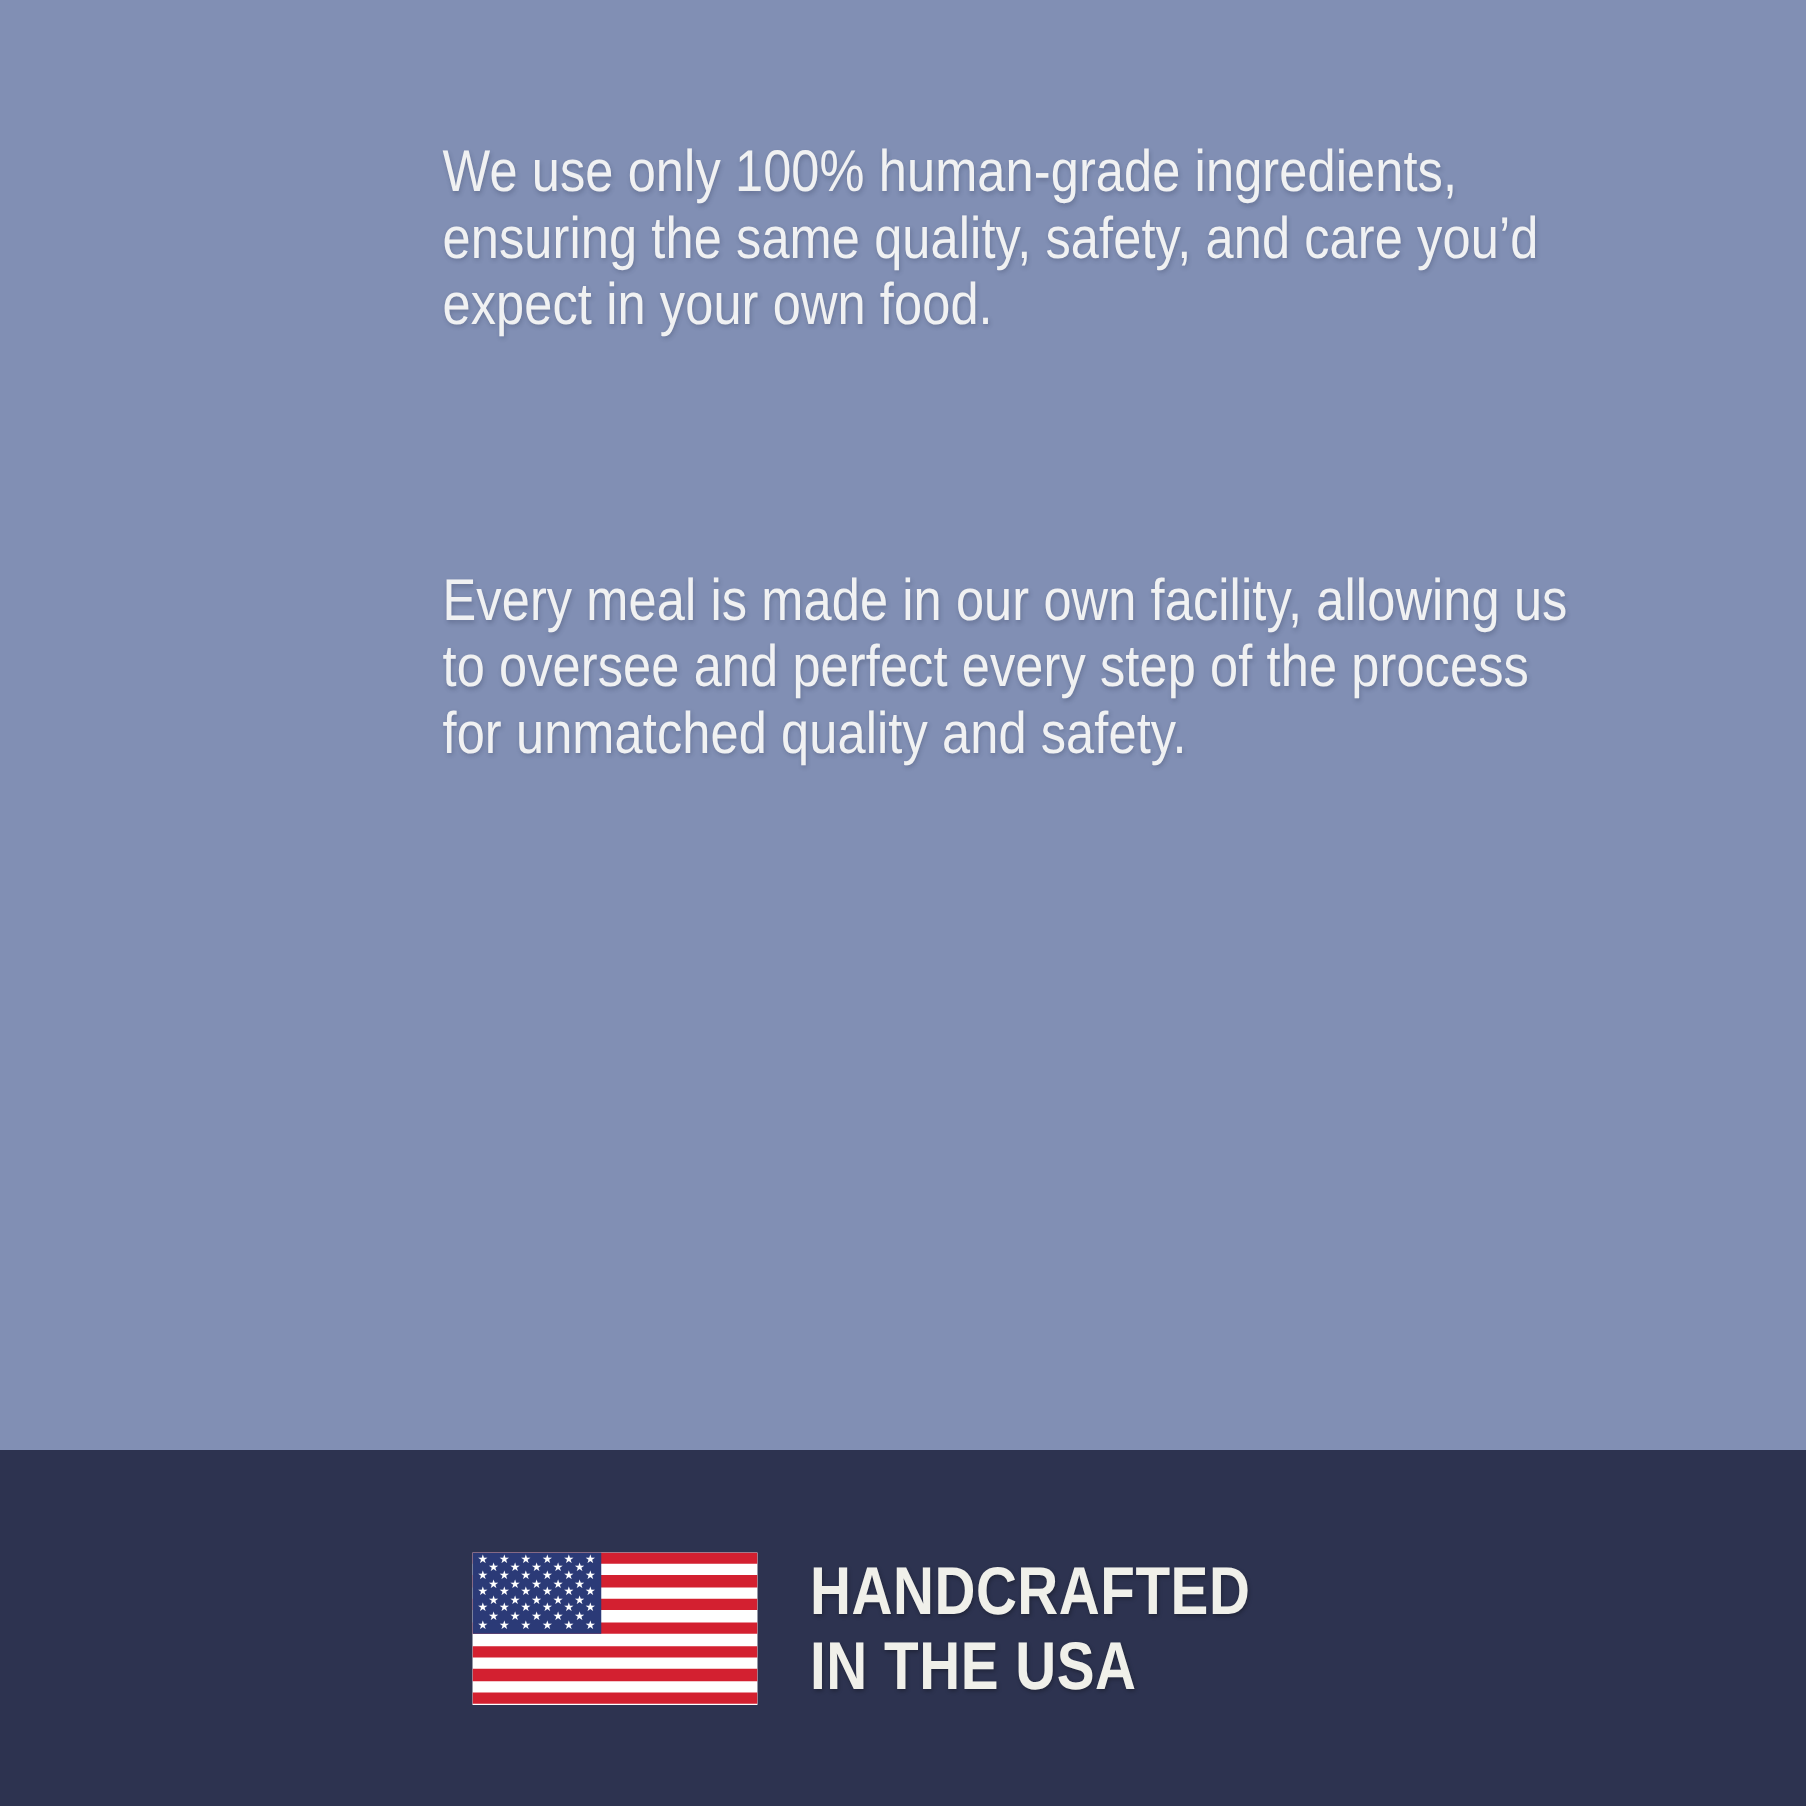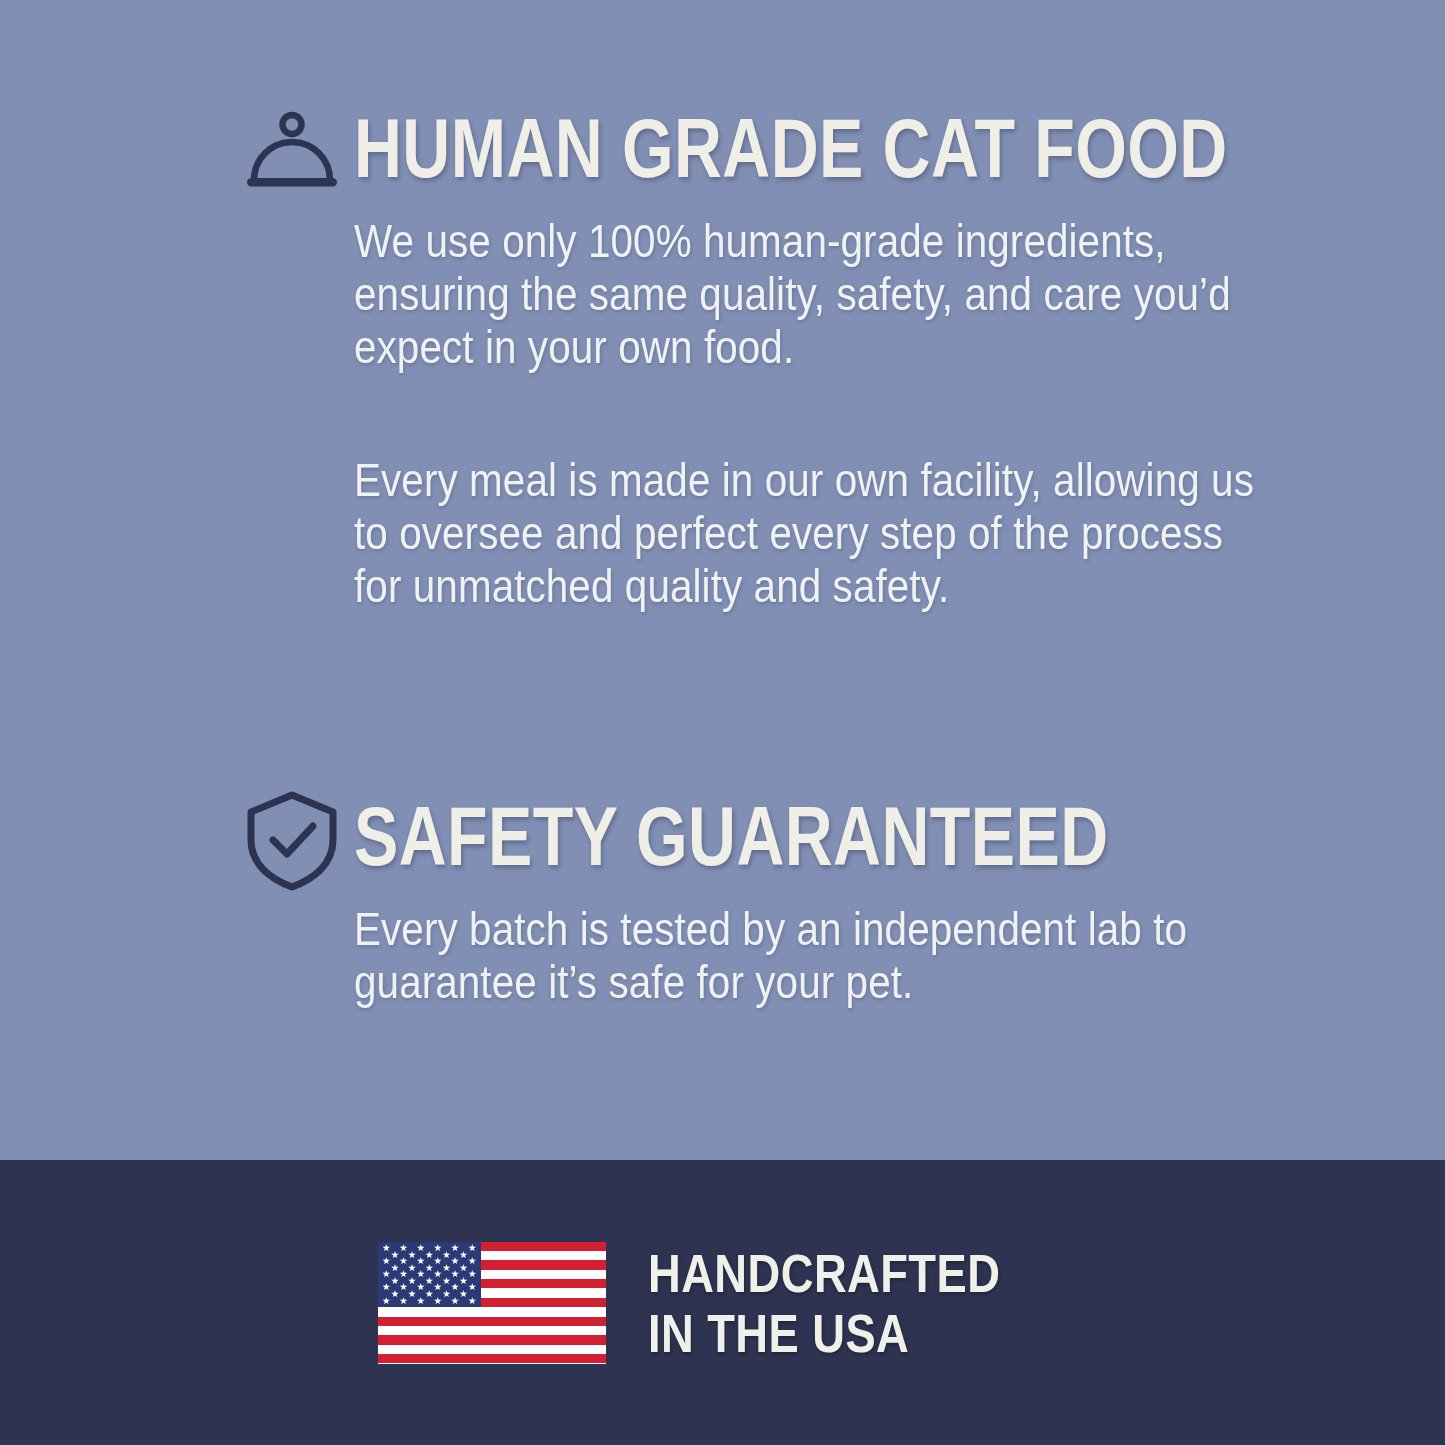--- a/index.html
+++ b/index.html
@@ -150,60 +150,35 @@
   .banner-text span { display: block; }
 </style>
 </head>
 <body>
 
 <div class="canvas">
 
   <div class="features">
 
     <div class="feature feature-1">
-      <div class="feature-head">
-        <div class="icon-slot">
-          <svg width="104" height="104" viewBox="0 0 104 104" fill="none">
-            <circle cx="52" cy="24.5" r="9.5" stroke="#2D3350" stroke-width="6.5"></circle>
-            <path d="M14 80 A38 38 0 0 1 90 80" stroke="#2D3350" stroke-width="6.5" fill="none" stroke-linecap="round"></path>
-            <rect x="7" y="78" width="90" height="8.5" rx="4.25" fill="#2D3350"></rect>
-          </svg>
-        </div>
-        <div class="feature-title">HUMAN GRADE CAT FOOD</div>
-      </div>
       <div class="feature-body">
         <span>We use only 100% human-grade ingredients,</span>
         <span>ensuring the same quality, safety, and care you’d</span>
         <span>expect in your own food.</span>
       </div>
     </div>
 
     <div class="feature feature-2">
       <div class="feature-body">
         <span>Every meal is made in our own facility, allowing us</span>
         <span>to oversee and perfect every step of the process</span>
         <span>for unmatched quality and safety.</span>
       </div>
     </div>
 
-    <div class="feature feature-3">
-      <div class="feature-head">
-        <div class="icon-slot">
-          <svg width="104" height="104" viewBox="0 0 104 104" fill="none">
-            <path d="M52 7 L93 24 V52 C93 76 74 91 52 99 C30 91 11 76 11 52 V24 Z" stroke="#2D3350" stroke-width="7" stroke-linejoin="round" fill="none"></path>
-            <path d="M33 52 L47 66 L73 38" stroke="#2D3350" stroke-width="7" stroke-linecap="round" stroke-linejoin="round" fill="none"></path>
-          </svg>
-        </div>
-        <div class="feature-title">SAFETY GUARANTEED</div>
-      </div>
-      <div class="feature-body">
-        <span>Every batch is tested by an independent lab to</span>
-        <span>guarantee it’s safe for your pet.</span>
-      </div>
-    </div>
 
   </div>
 
   <div class="banner">
     <div class="banner-inner">
       <div class="flag" id="usa-flag">
           <div class="stripe" style="top: 0px; height: 9.38462px; background: rgb(211, 32, 48);"></div>
           <div class="stripe" style="top: 18.7692px; height: 9.38462px; background: rgb(211, 32, 48);"></div>
           <div class="stripe" style="top: 37.5385px; height: 9.38462px; background: rgb(211, 32, 48);"></div>
           <div class="stripe" style="top: 56.3077px; height: 9.38462px; background: rgb(211, 32, 48);"></div>

